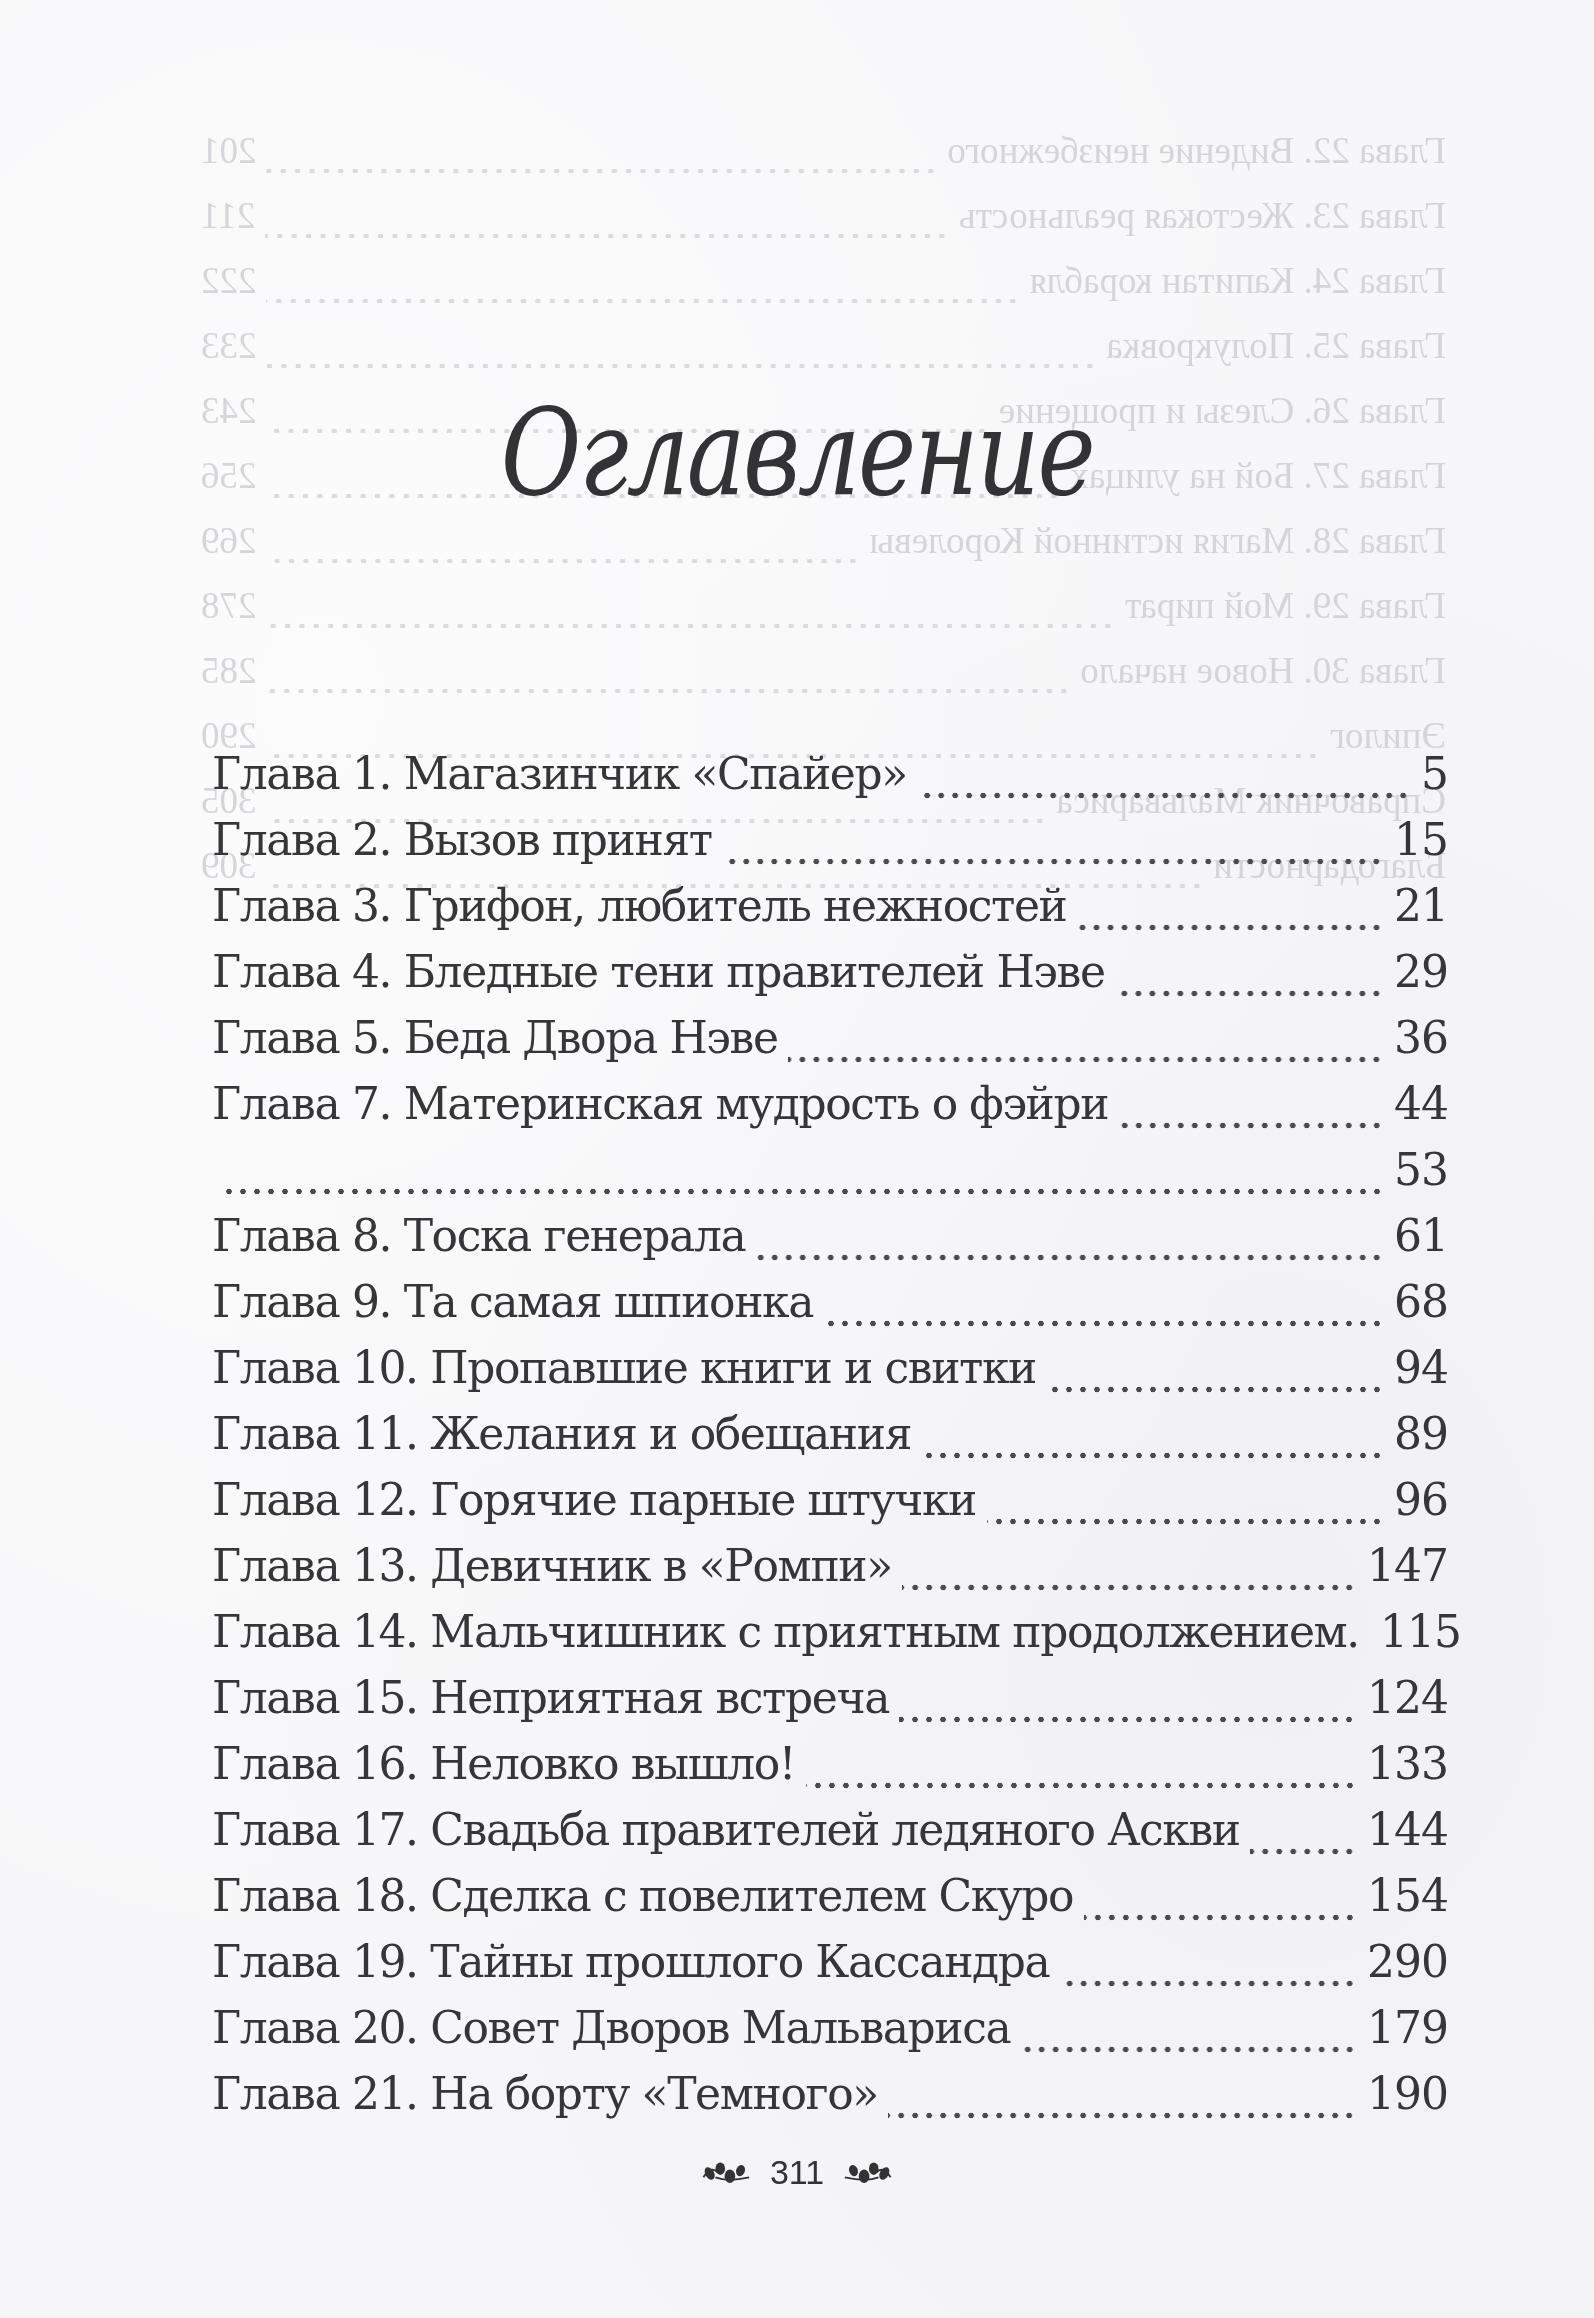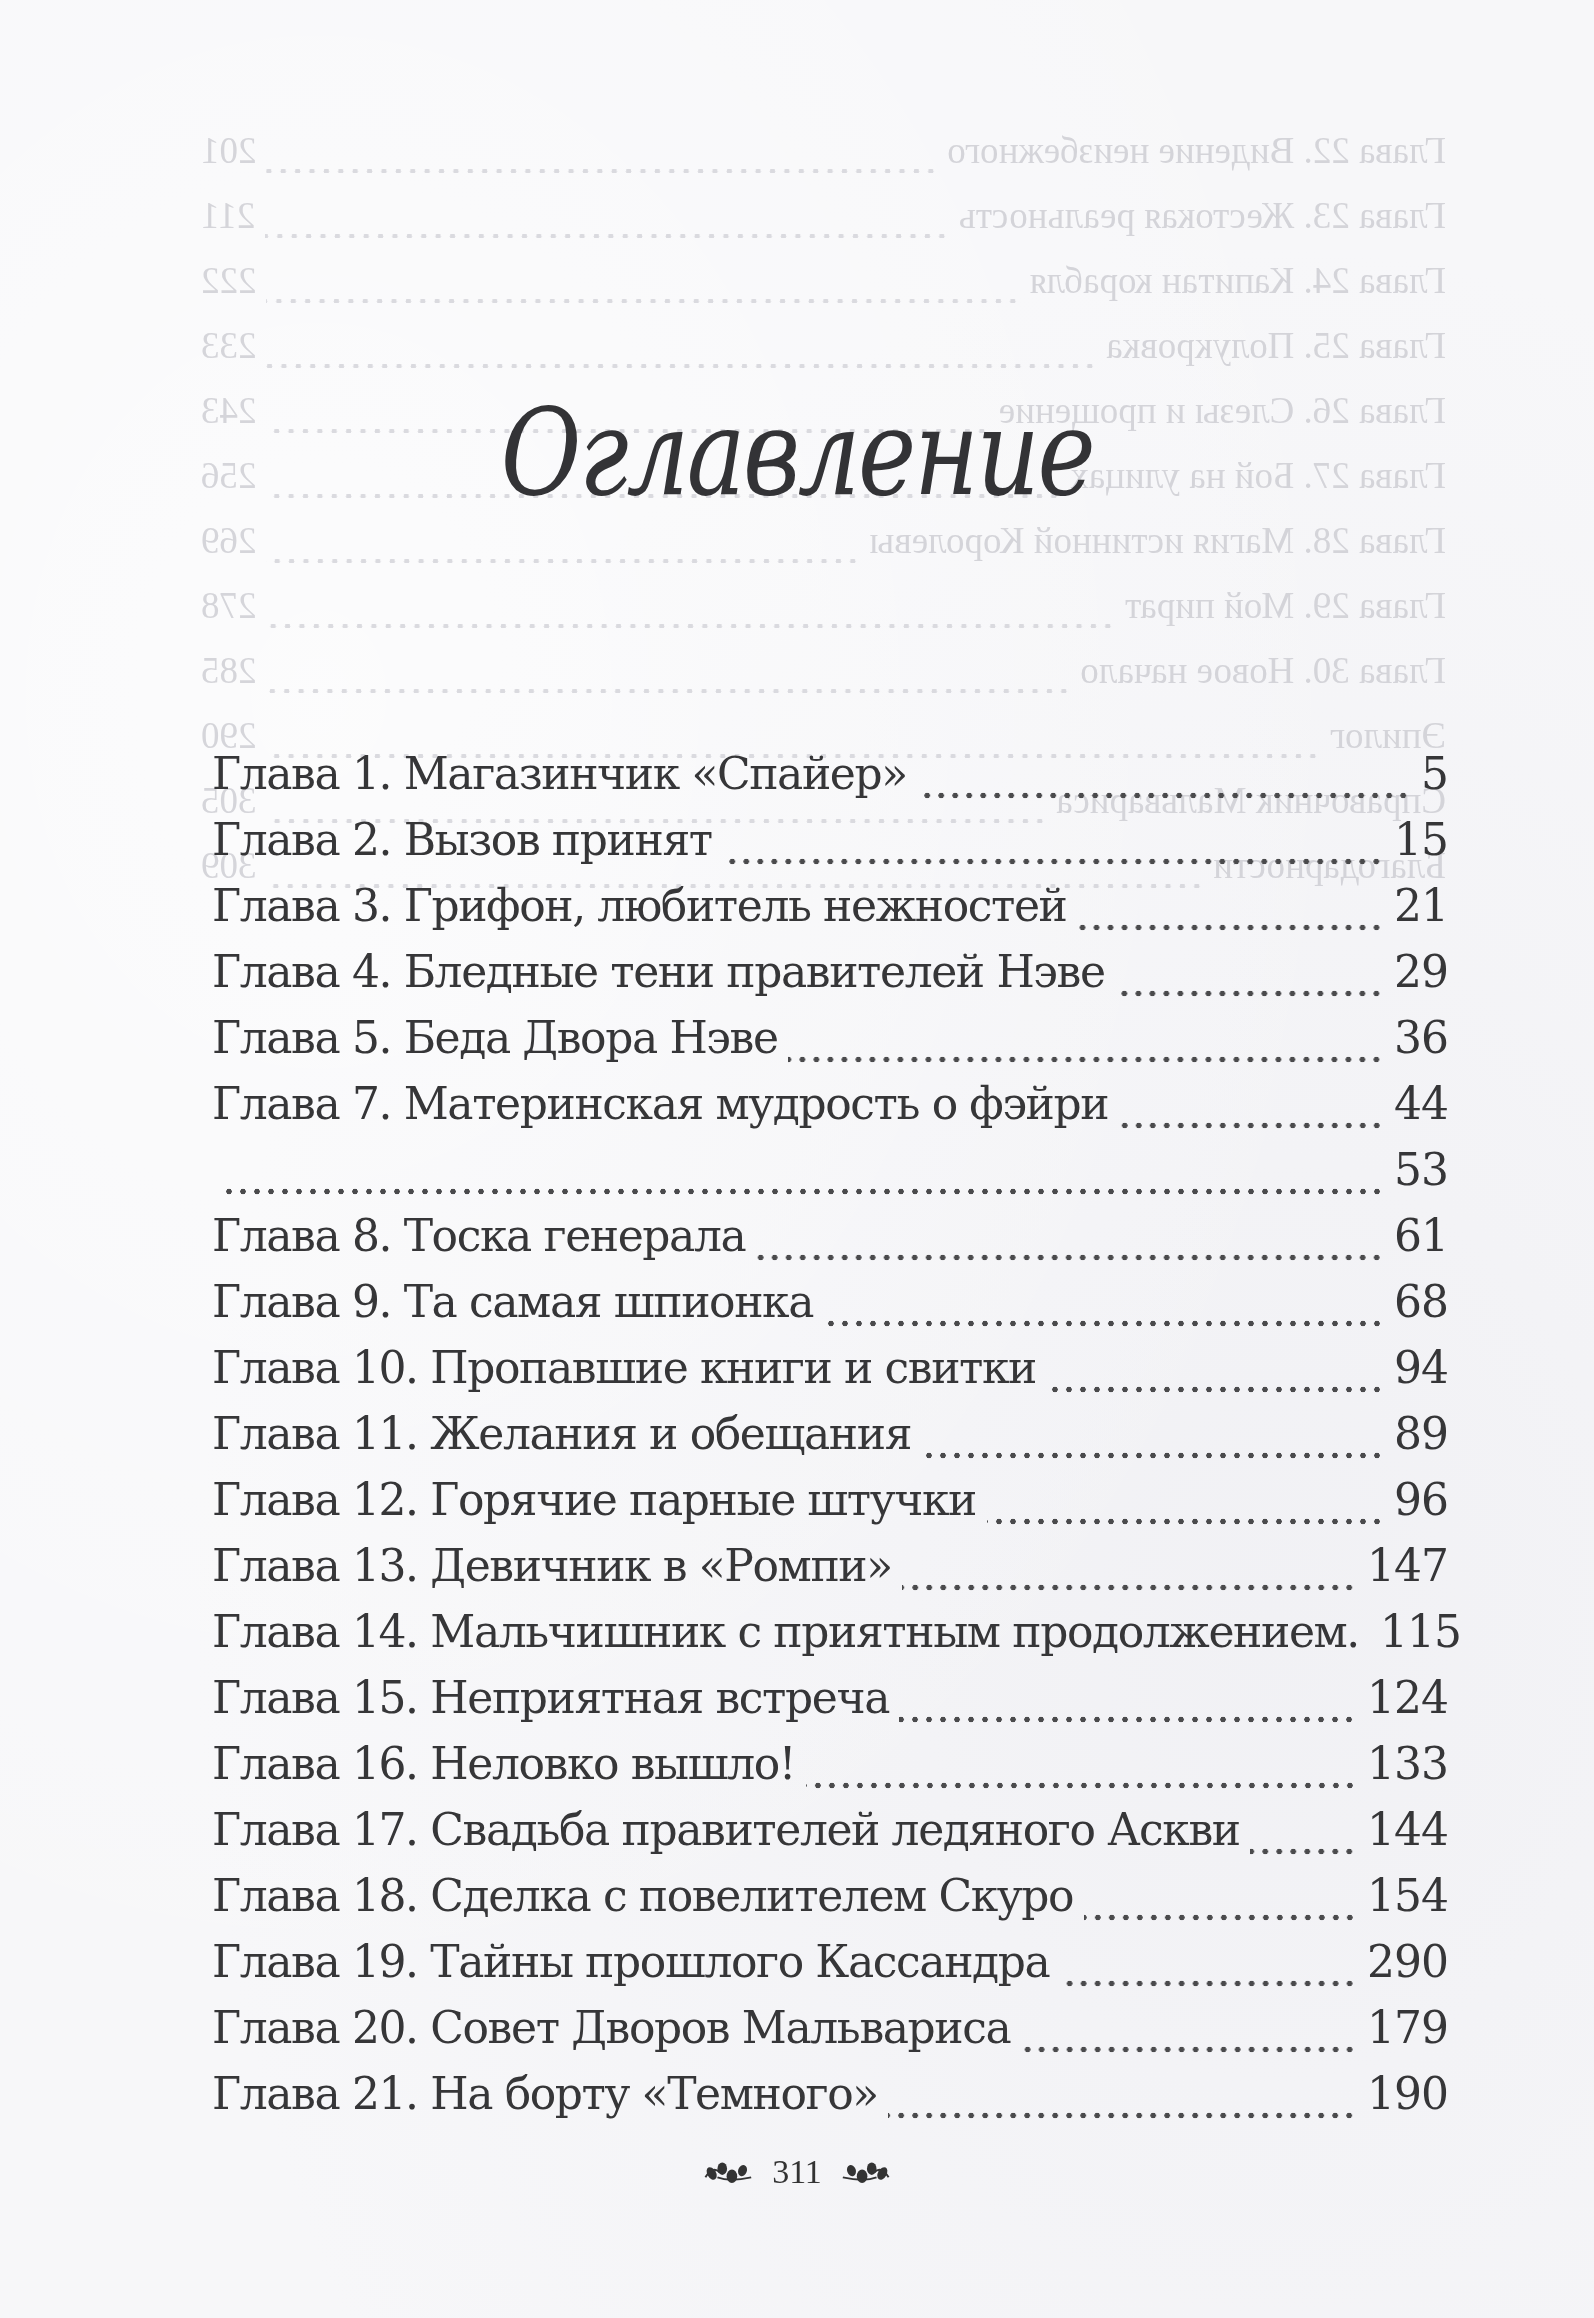--- a/index.html
+++ b/index.html
@@ -60,21 +60,21 @@
     flex: 1 1 auto; margin: 0 10.5px; height: 6.7px;
     background-image: radial-gradient(circle, #4a4a4c 32%, transparent 38%);
     background-size: 14px 6.7px; background-repeat: repeat-x;
     background-position: right center;
   }
   .toc-page { flex: 0 0 auto; text-align: right; letter-spacing: -1px; }
 
   .footer {
     position: absolute; left: 0; right: 0; top: 2153px;
     display: flex; justify-content: center; align-items: center; gap: 16px;
-    font-family: Liberation Serif, serif; font-size: 34px; color: #333;
+    font-family: Liberation Sans, sans-serif; font-size: 34px; color: #333;
   }
   .ornament svg { display: block; }
 </style>
 </head>
 <body>
 
 <div class="paper-texture"></div>
 
 <div class="showthrough">
   <div class="st-row">

